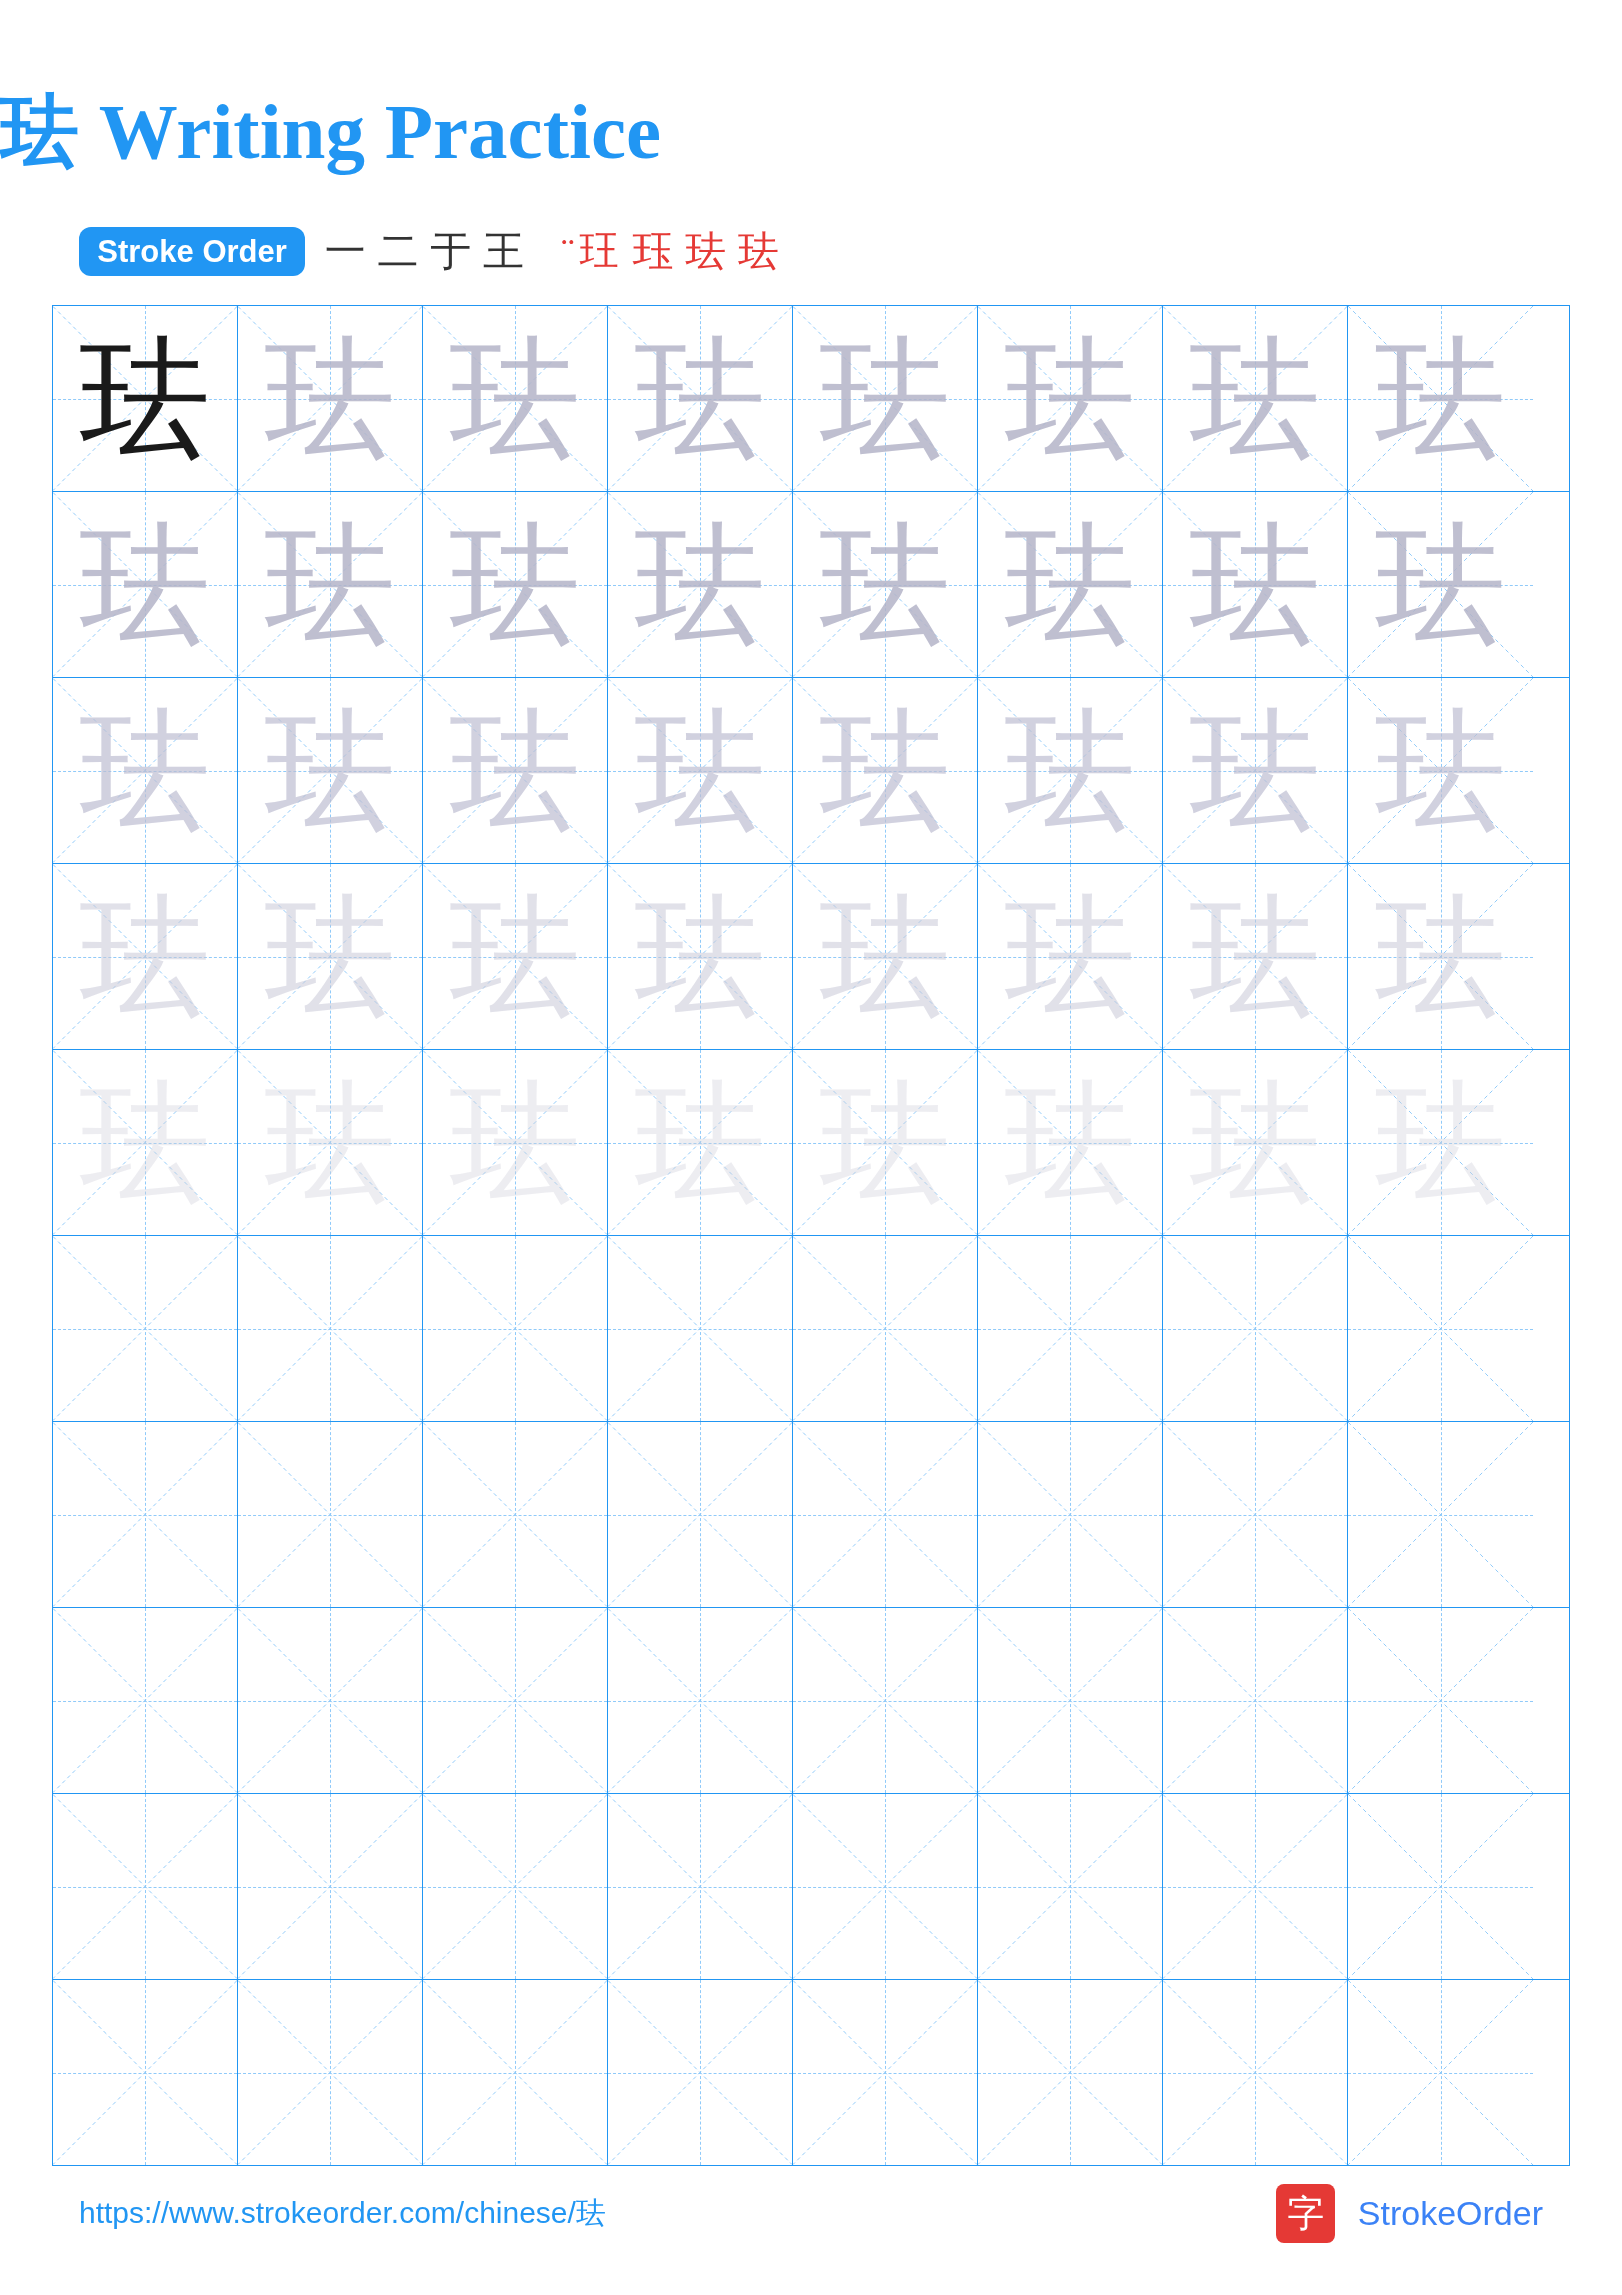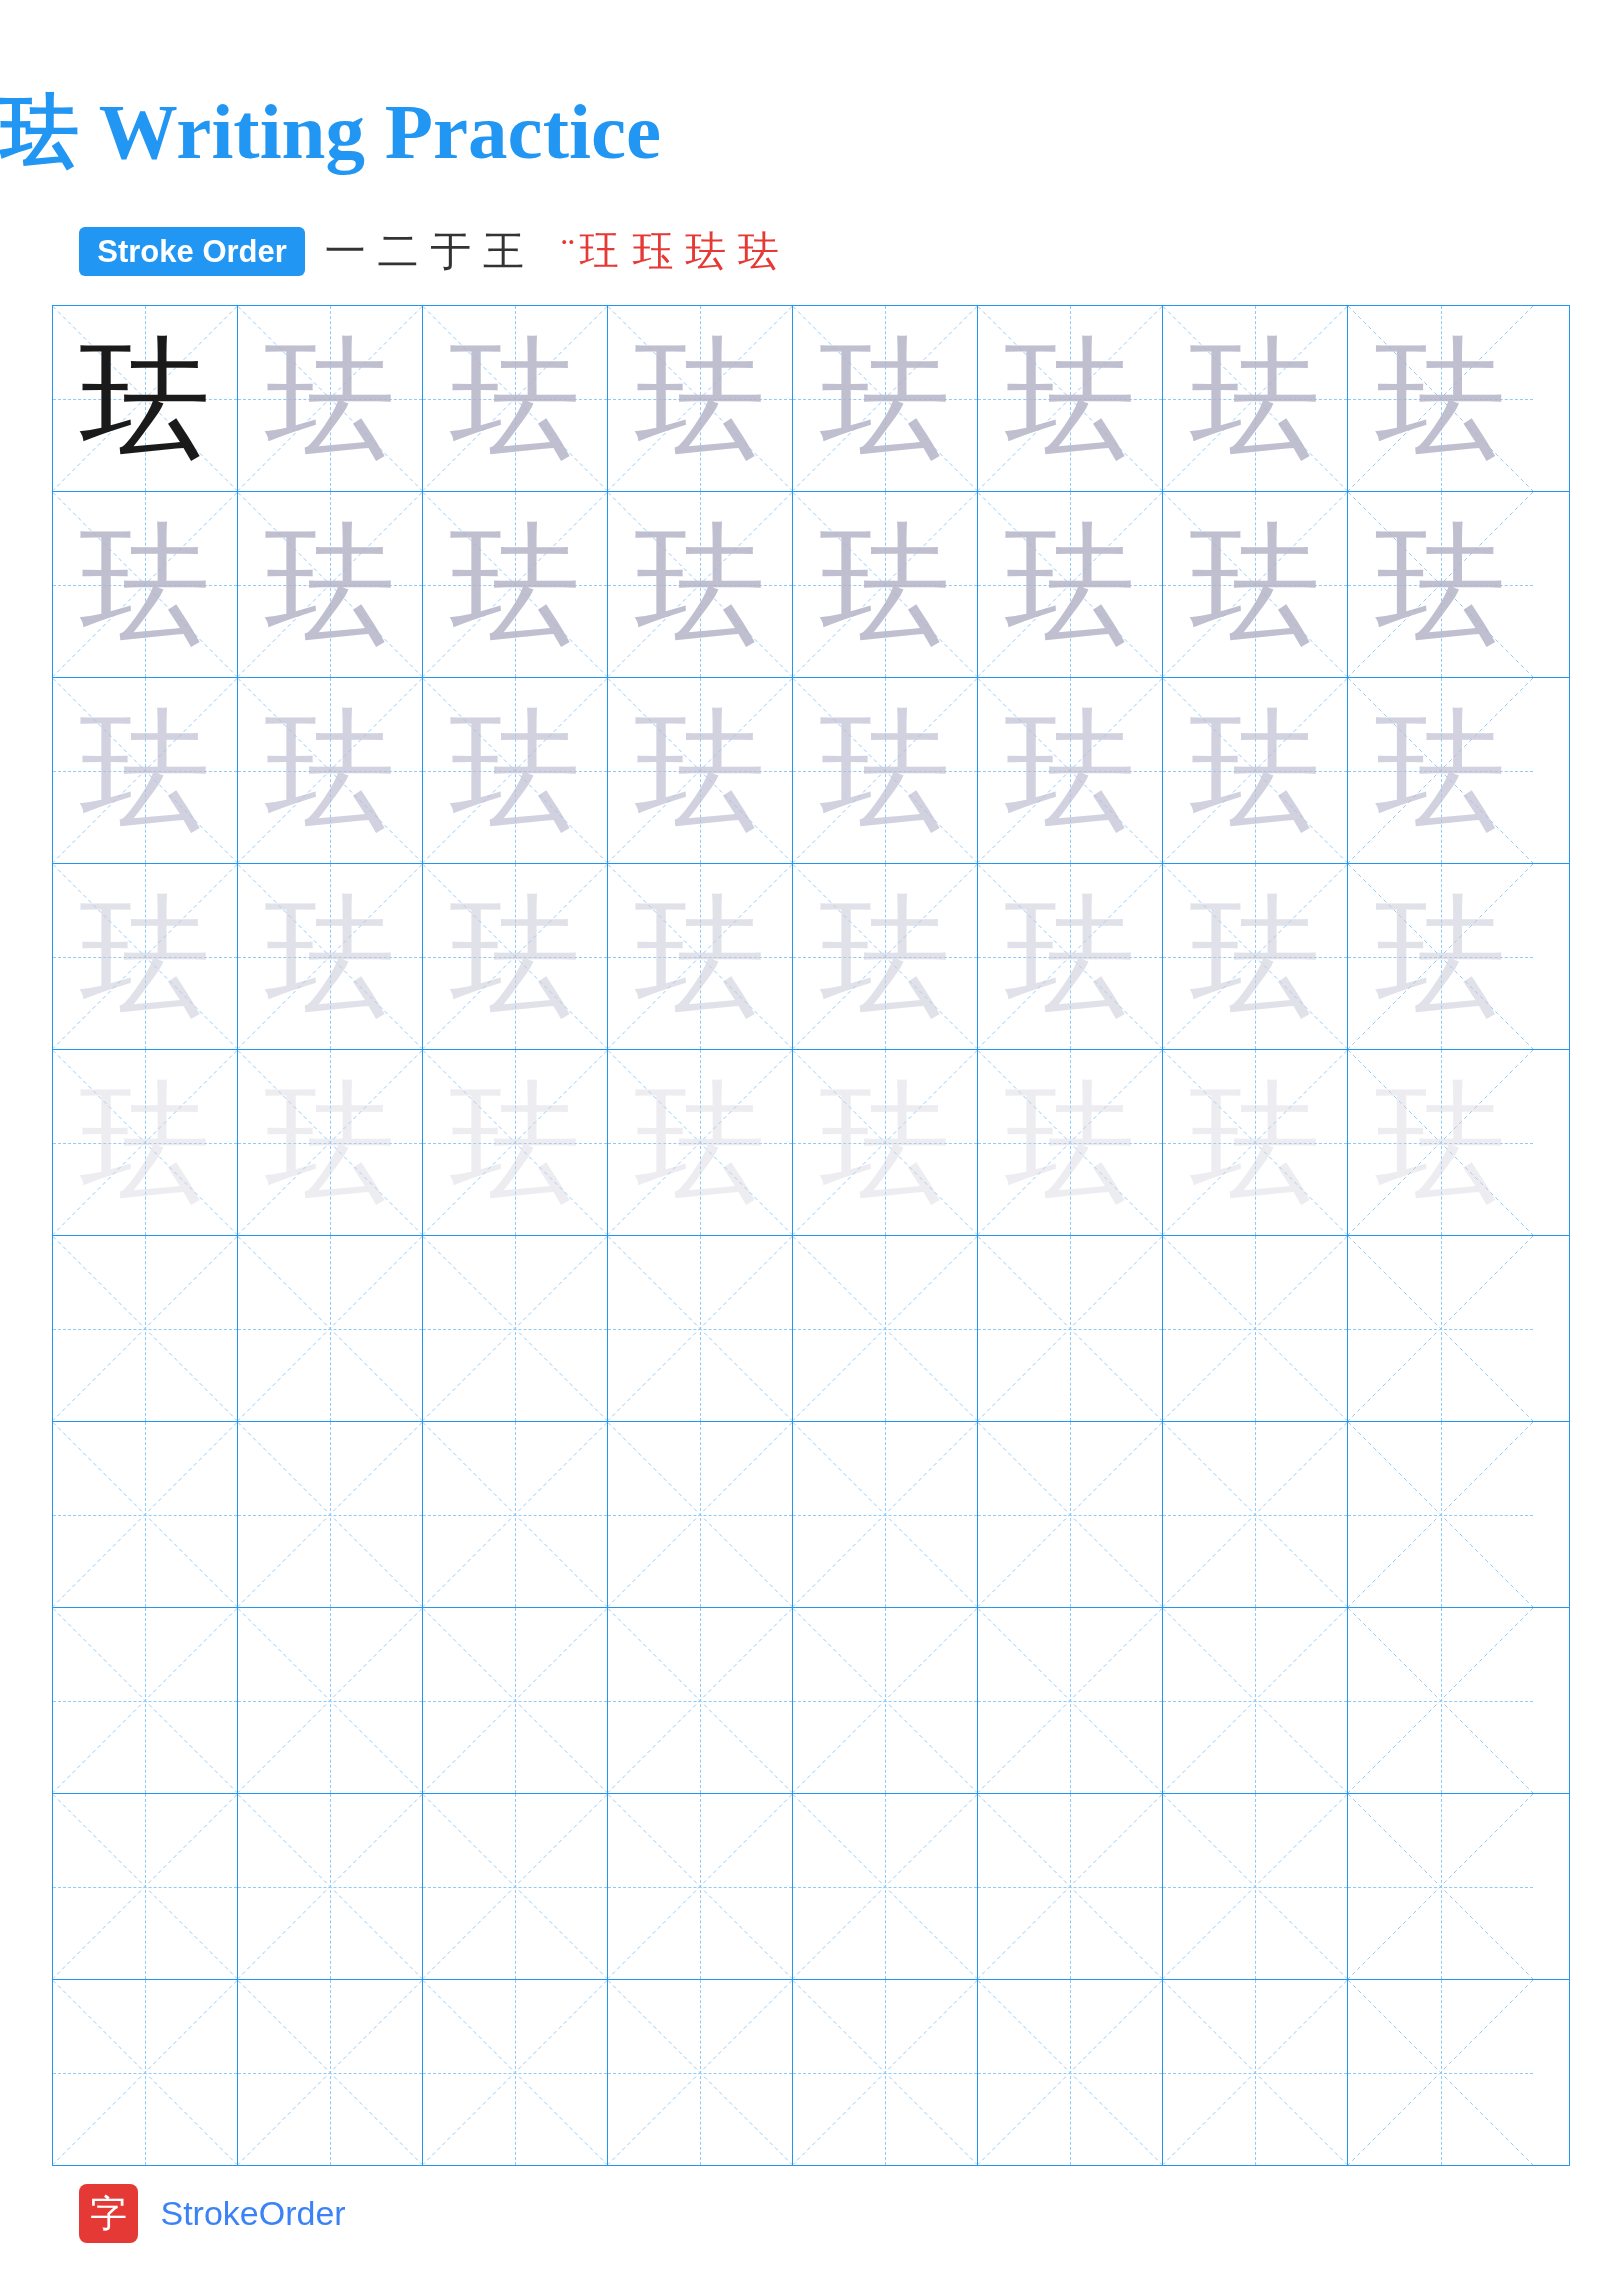--- a/index.html
+++ b/index.html
@@ -28,21 +28,21 @@
       margin-bottom: 26px;
       gap: 19.6px;
     }
 
     .stroke-order-badge {
       background: #2196F3;
       color: white;
       font-size: 31px;
       font-weight: bold;
       padding: 6.5px 18.3px;
-      border-radius: 6px;
+      border-radius: 12px;
       font-family: sans-serif;
     }
 
     .stroke-order-chars {
       display: flex;
       align-items: center;
       gap: 11.8px;
       font-size: 41px;
     }
 
@@ -739,20 +739,21 @@
         <svg class="cell-diag" viewBox="0 0 283 283">
           <line x1="0" y1="0" x2="283" y2="283" stroke="#90CAF9" stroke-width="1.5" stroke-dasharray="6,5"></line>
           <line x1="283" y1="0" x2="0" y2="283" stroke="#90CAF9" stroke-width="1.5" stroke-dasharray="6,5"></line>
         </svg>
       </div>
   </div>
 
 </div>
 
 <div class="footer">
+  <span class="footer-url">https://www.strokeorder.com/chinese/珐</span>
   <div class="footer-logo">
     <div class="footer-logo-icon">
       <span>字</span>
     </div>
     <span class="footer-logo-text">StrokeOrder</span>
   </div>
 </div>
 
 
 </body></html>

